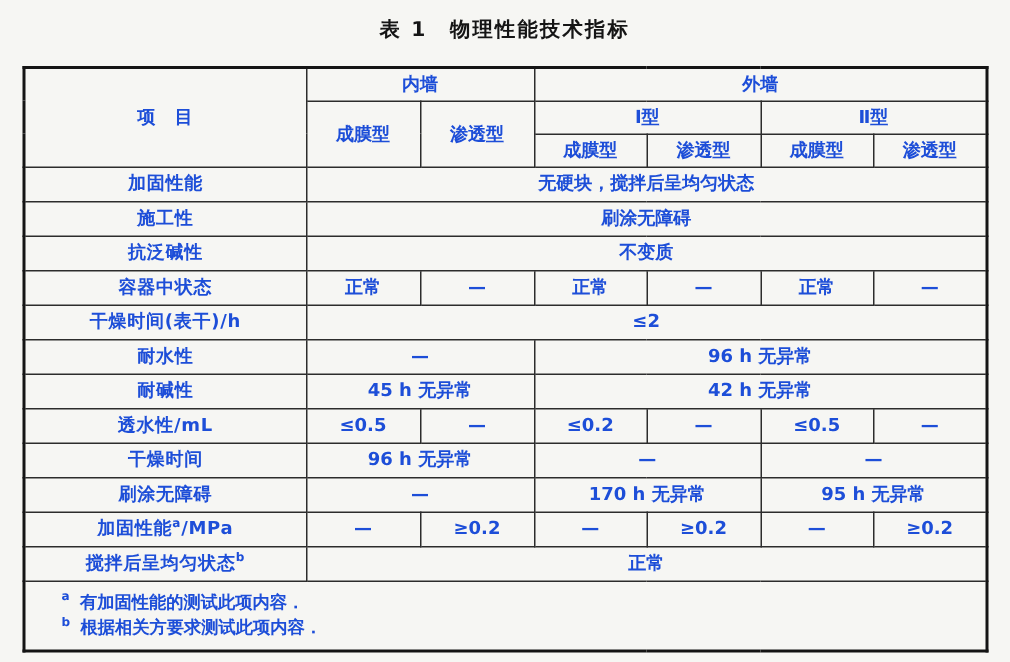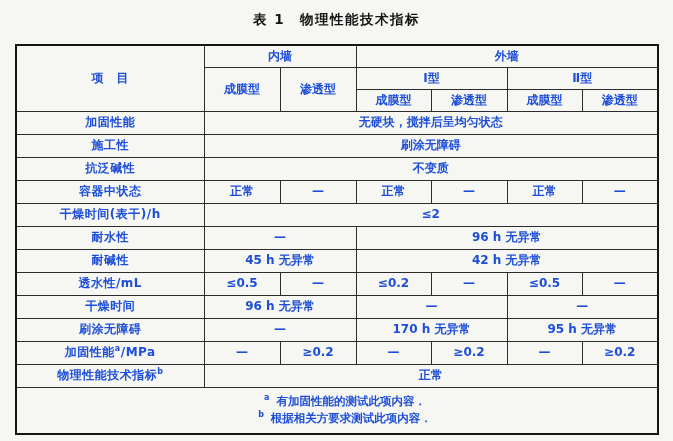--- a/index.html
+++ b/index.html
@@ -36,21 +36,21 @@
     font-weight: bold;
     padding: 1px 2px;
     color: #1d4ed8;
     line-height: 1.25;
   }
   .spec thead tr { height: 22px; }
   .spec tbody tr { height: 23px; }
   .spec .lbl { letter-spacing: 0.5px; }
   sup.fnmark { font-size: 8px; line-height: 0; }
   td.notes-cell {
-    text-align: center;
+    text-align: left;
     padding: 5px 8px 6px 24px;
     height: 40px;
   }
   .note-line {
     font-size: 11.5px;
     font-weight: bold;
     line-height: 17px;
     white-space: nowrap;
   }
   .note-line sup.fnmark { margin-right: 7px; }
@@ -153,21 +153,21 @@
       <tr>
         <td class="lbl"><span>加固性能</span><sup class="fnmark">a</sup><span>/MPa</span></td>
         <td>—</td>
         <td>≥0.2</td>
         <td>—</td>
         <td>≥0.2</td>
         <td>—</td>
         <td>≥0.2</td>
       </tr>
       <tr>
-        <td class="lbl"><span>物理性能技术指标</span><sup class="fnmark">b</sup><span></span></td>
+        <td class="lbl"><span>搅拌后呈均匀状态</span><sup class="fnmark">b</sup><span></span></td>
         <td colspan="6">正常</td>
       </tr>
       <tr>
         <td colspan="7" class="notes-cell">
           <div class="note-line"><sup class="fnmark">a</sup><span>有加固性能的测试此项内容．</span></div>
           <div class="note-line"><sup class="fnmark">b</sup><span>根据相关方要求测试此项内容．</span></div>
         </td>
       </tr>
     </tbody>
   </table>

